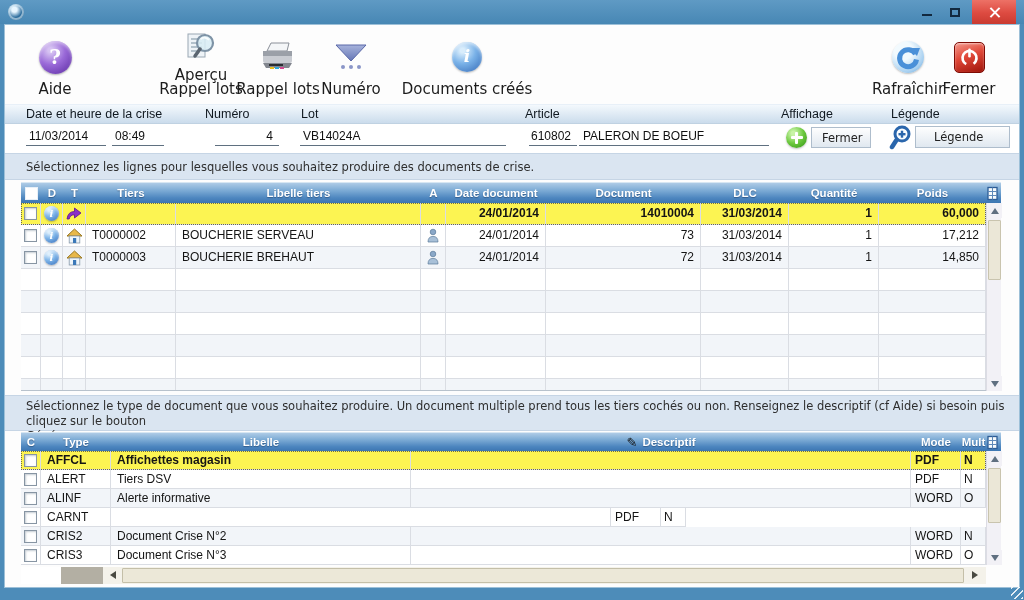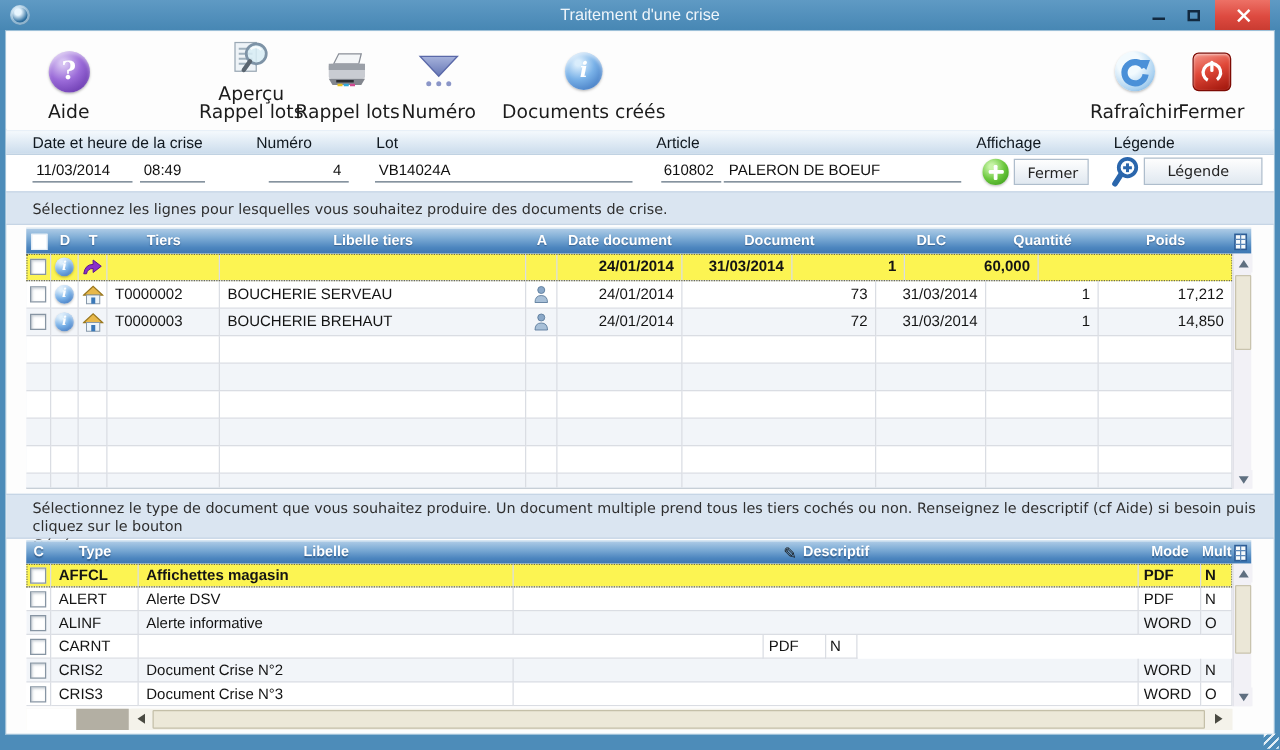--- a/index.html
+++ b/index.html
@@ -110,21 +110,20 @@
   .corner-block { position:absolute; background:#b3afa3; }
   .colchooser { position:absolute; top:3px; }
 
   .hdr-pencil { font-size:13px; color:#141414; text-shadow:none; margin-right:5px; font-weight:normal; }
 </style>
 </head>
 <body>
 
 <div class="titlebar">
   <div class="app-icon"></div>
-  <div class="title-text">Traitement d'une crise</div>
   <div class="cap-btn btn-min">
       <i></i>
     </div>
   <div class="cap-btn btn-max">
       <i></i>
     </div>
   <div class="cap-btn btn-close">
       <span class="xglyph"></span>
     </div>
 </div>
@@ -302,20 +301,21 @@
       </div>
       <div class="cc ico w-t">
         <svg width="16" height="15" viewBox="0 0 16 15">
           <path d="M1,13 Q2,5.5 8.5,5.5 L8.5,2 L15,7 L8.5,12 L8.5,8.8 Q4,8.8 3.2,13 Z" fill="#8a30c8" stroke="#5a1090" stroke-width=".8"></path>
         </svg>
       </div>
       <div class="cc txt w-tiers"></div>
       <div class="cc txt w-lib"></div>
       <div class="cc ico w-a"></div>
       <div class="cc num w-date">24/01/2014</div>
+      <div class="cc num w-doc">14010004</div>
       <div class="cc num w-dlc">31/03/2014</div>
       <div class="cc num w-qte">1</div>
       <div class="cc num w-poids">60,000</div>
     </div>
 
     <div class="grow alt0" style="height:22px;line-height:21px;">
       <div class="cc ico w-sel">
           <span class="checkbox"></span>
         </div>
       <div class="cc ico w-d">
@@ -502,21 +502,21 @@
       <div class="cc txt w-desc"></div>
       <div class="cc txt w-mode" style="padding-left:4px;">PDF</div>
       <div class="cc txt w-mult" style="padding-left:3px;">N</div>
     </div>
 
     <div class="grow alt0" style="height:19px;line-height:18px;">
       <div class="cc ico w-c">
           <span class="checkbox"></span>
         </div>
       <div class="cc txt w-type">ALERT</div>
-      <div class="cc txt w-lib2">Alerte DSV</div>
+      <div class="cc txt w-lib2">Tiers DSV</div>
       <div class="cc txt w-desc"></div>
       <div class="cc txt w-mode" style="padding-left:4px;">PDF</div>
       <div class="cc txt w-mult" style="padding-left:3px;">N</div>
     </div>
 
     <div class="grow alt1" style="height:19px;line-height:18px;">
       <div class="cc ico w-c">
           <span class="checkbox"></span>
         </div>
       <div class="cc txt w-type">ALINF</div>

